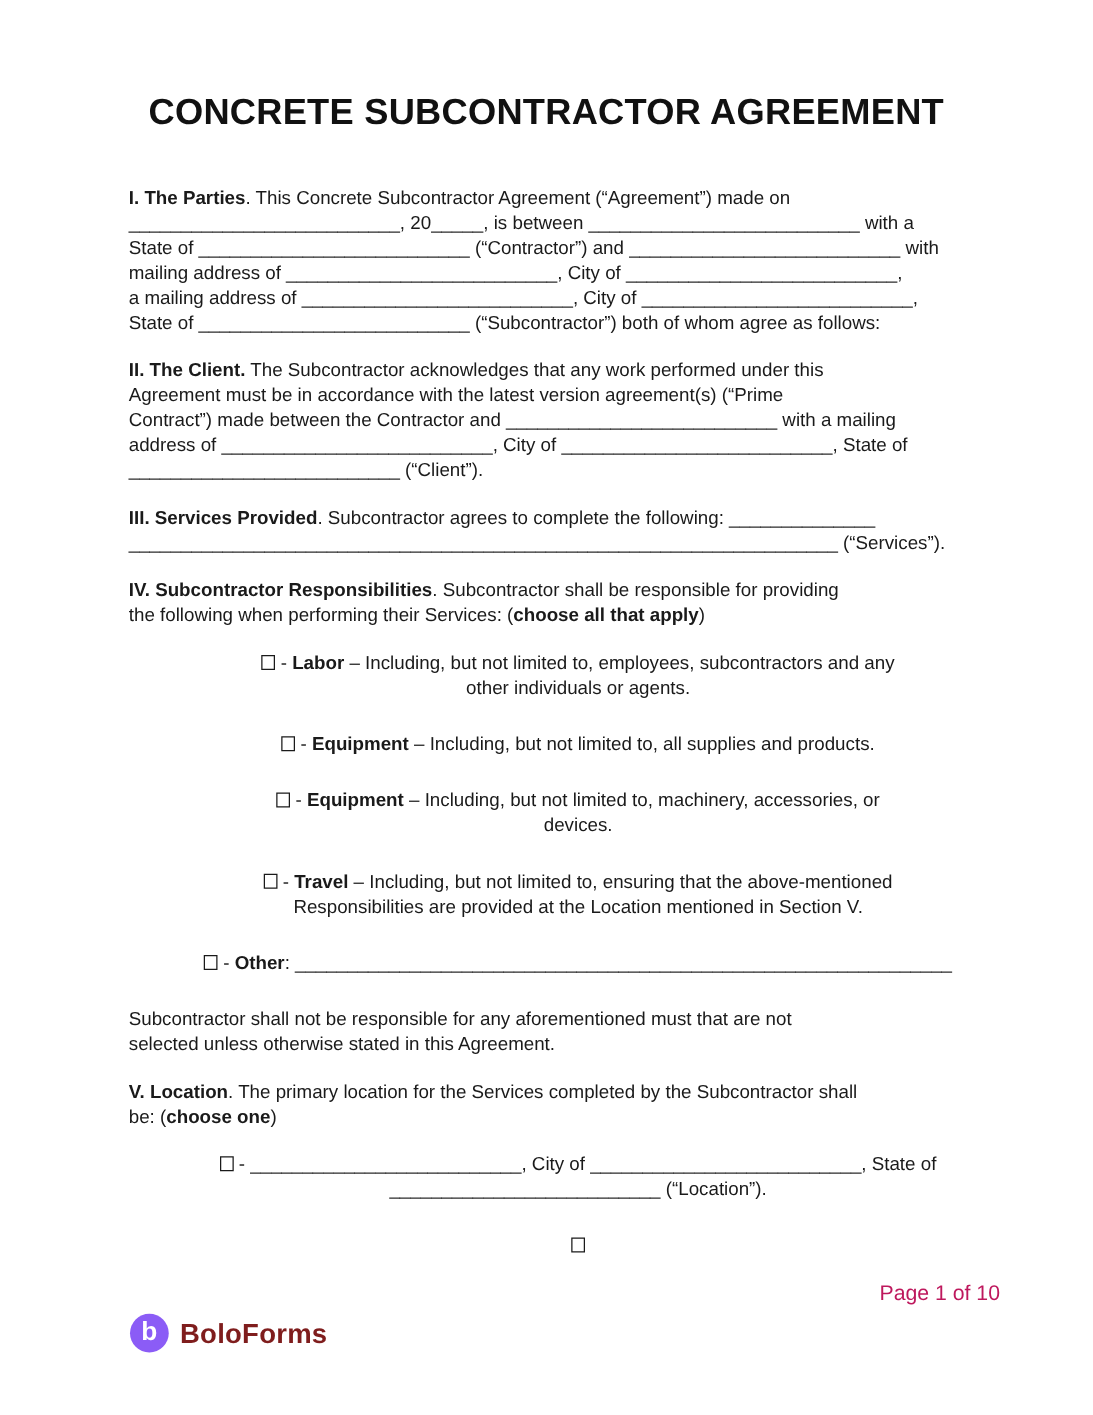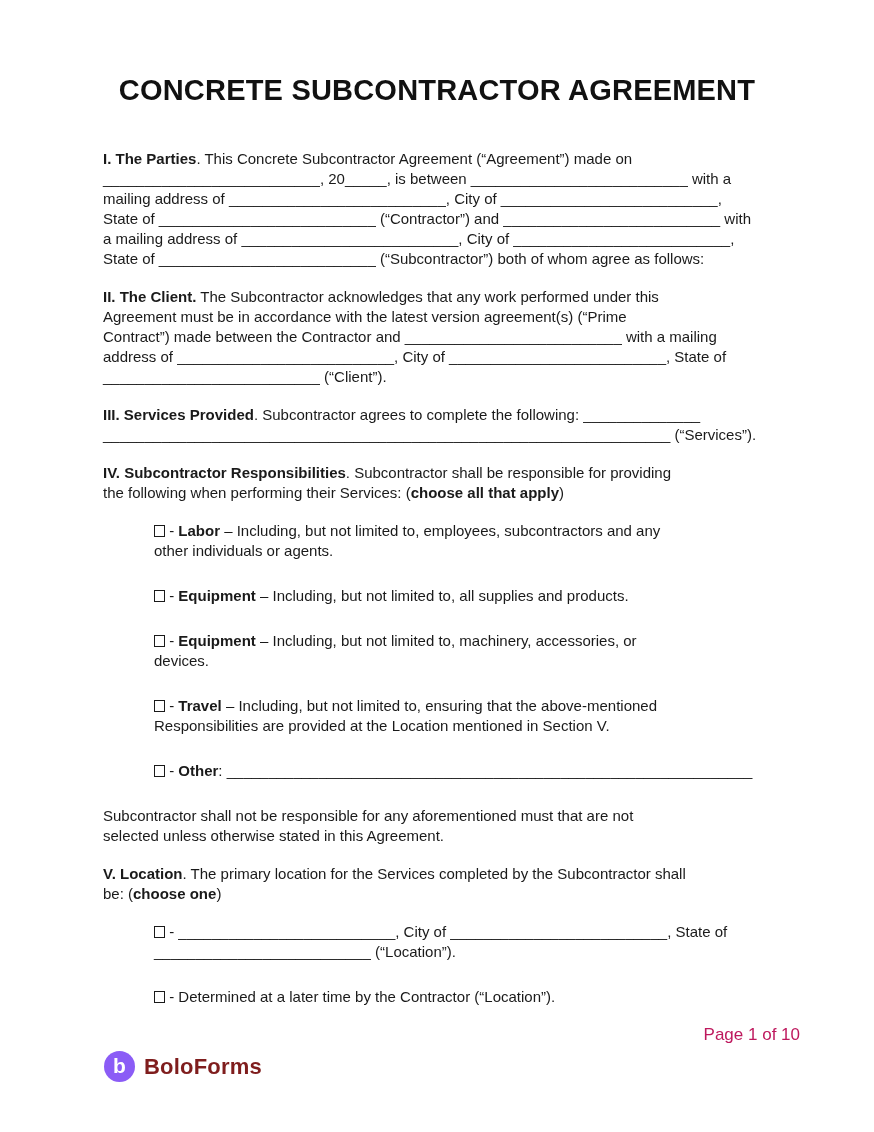--- a/index.html
+++ b/index.html
@@ -32,20 +32,21 @@
     font-size: 15px;
     line-height: 20px;
     margin-bottom: 18px;
   }
   .line {
     white-space: pre;
   }
   strong { font-weight: bold; }
   .check-list {
     margin: 7px 0 18px 51px;
+    text-align: center;
   }
   .check-item {
     font-size: 15px;
     line-height: 20px;
     margin-bottom: 25px;
   }
   .cb {
     display: inline-block;
     width: 11px;
     height: 12px;
@@ -93,22 +94,22 @@
 <body>
 
 <div class="page">
   <div class="content">
 
     <h1 class="doc-title">CONCRETE SUBCONTRACTOR AGREEMENT</h1>
 
     <div class="para">
         <div class="line"><strong>I. The Parties</strong><span>. This Concrete Subcontractor Agreement (“Agreement”) made on</span></div>
         <div class="line"><span>__________________________, 20_____, is between __________________________ with a</span></div>
+        <div class="line"><span>State of __________________________ (“Contractor”) and __________________________ with</span></div>
         <div class="line"><span>mailing address of __________________________, City of __________________________,</span></div>
-        <div class="line"><span>State of __________________________ (“Contractor”) and __________________________ with</span></div>
         <div class="line"><span>a mailing address of __________________________, City of __________________________,</span></div>
         <div class="line"><span>State of __________________________ (“Subcontractor”) both of whom agree as follows:</span></div>
       </div>
 
     <div class="para">
         <div class="line"><strong>II. The Client.</strong><span> The Subcontractor acknowledges that any work performed under this</span></div>
         <div class="line"><span>Agreement must be in accordance with the latest version agreement(s) (“Prime</span></div>
         <div class="line"><span>Contract”) made between the Contractor and __________________________ with a mailing</span></div>
         <div class="line"><span>address of __________________________, City of __________________________, State of</span></div>
         <div class="line"><span>__________________________ (“Client”).</span></div>
@@ -154,21 +155,21 @@
         <div class="line"><strong>V. Location</strong><span>. The primary location for the Services completed by the Subcontractor shall</span></div>
         <div class="line"><span>be: (</span><strong>choose one</strong><span>)</span></div>
       </div>
 
     <div class="check-list">
       <div class="check-item">
         <div class="line"><span class="cb"></span><span><span> - __________________________, City of __________________________, State of</span></span></div>
         <div class="line"><span>__________________________ (“Location”).</span></div>
       </div>
       <div class="check-item">
-        <div class="line"><span class="cb"></span><span><span> - Determined at a later time by the Contractor (“Location”).</span></span></div>
+        <div class="line"><span class="cb"></span></div>
       </div>
     </div>
 
   </div>
 
   <div class="footer-page">Page 1 of 10</div>
 
   <div class="brand">
     <span class="brand-icon">b</span>
     <span class="brand-name">BoloForms</span>

